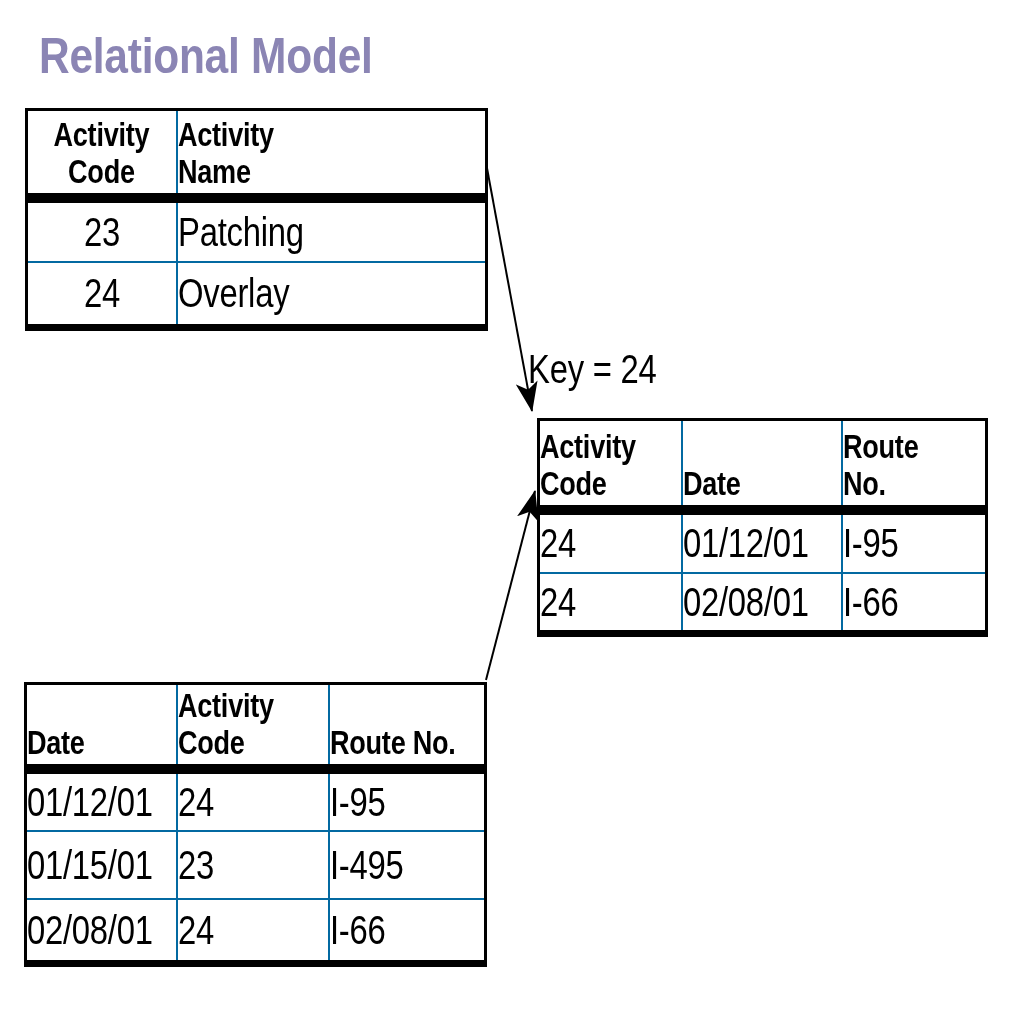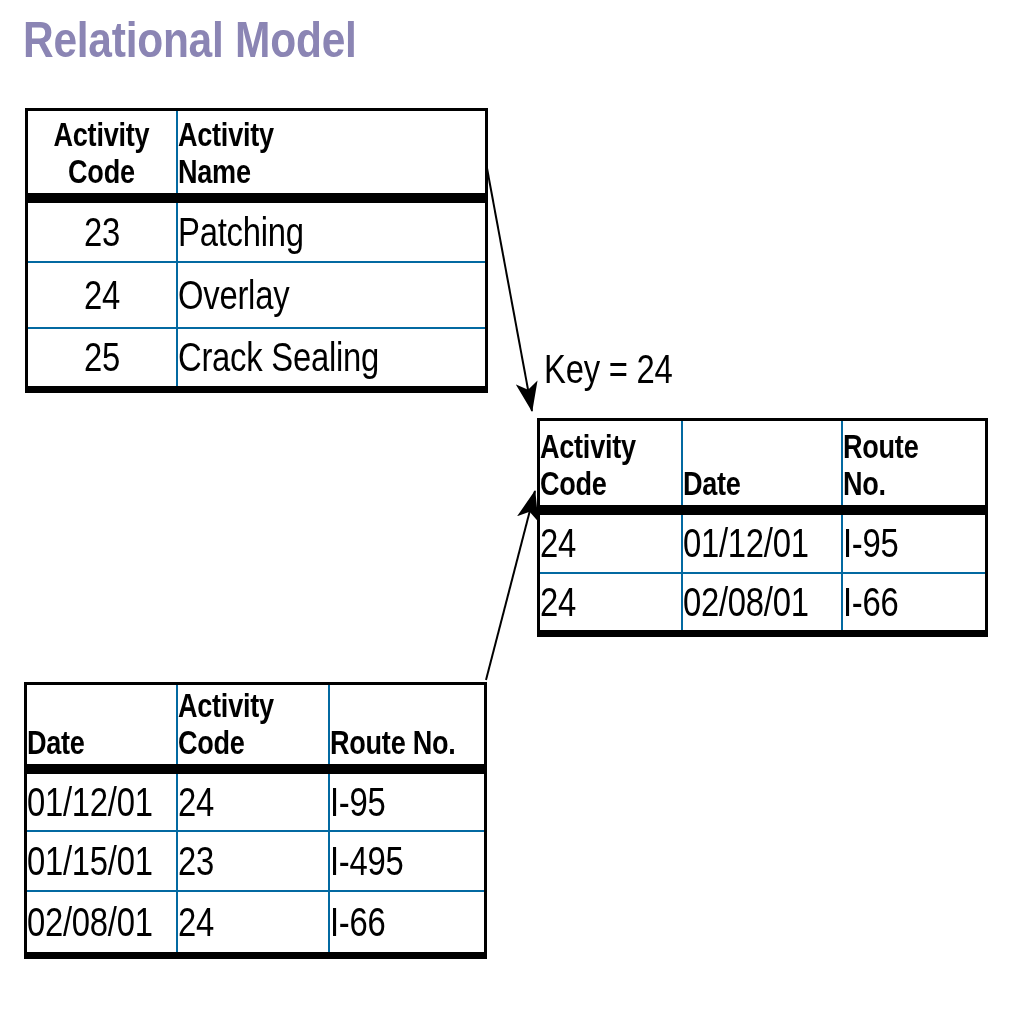--- a/index.html
+++ b/index.html
@@ -11,28 +11,28 @@
     position: relative;
     overflow: hidden;
   }
   .canvas { position: absolute; left: 0; top: 0; width: 1024px; height: 1018px; }
 
   
   .cx { display: inline-block; transform: scaleX(0.82); transform-origin: 0 50%; white-space: pre-line; letter-spacing: -0.3px; }
   .cxc { transform-origin: 50% 50%; }
 
   .title {
-    position: absolute; left: 23px; top: 10px; margin: 0;
+    position: absolute; left: 23px; top: 10px; margin: 16px;
     font-size: 50px; line-height: 60px; font-weight: bold;
     color: #8B85B4; letter-spacing: -1px; white-space: nowrap;
   }
   .title .cx { transform: scaleX(0.85); }
 
   .key-label {
-    position: absolute; left: 544px; top: 346px;
+    position: absolute; left: 528px; top: 346px;
     font-size: 40px; line-height: 46px; white-space: nowrap;
   }
 
   .arrows { position: absolute; left: 0; top: 0; pointer-events: none; }
 
   table.t {
     position: absolute; border-collapse: collapse; table-layout: fixed;
     border: 3px solid #000; border-bottom: 7px solid #000;
     background: #fff;
   }
@@ -94,24 +94,20 @@
 Name</span></td>
       </tr>
       <tr style="height:64px">
         <td class="center"><span class="cx cxc">23</span></td>
         <td class="pl26"><span class="cx">Patching</span></td>
       </tr>
       <tr style="height:66px">
         <td class="center"><span class="cx cxc">24</span></td>
         <td class="pl26"><span class="cx">Overlay</span></td>
       </tr>
-      <tr style="height:62px">
-        <td class="center"><span class="cx cxc">25</span></td>
-        <td class="pl26"><span class="cx">Crack Sealing</span></td>
-      </tr>
     </tbody>
   </table>
 
   <table class="t t2">
     <colgroup>
         <col style="width:143px">
         <col style="width:160px">
         <col style="width:145px">
       </colgroup>
     <tbody>
@@ -145,21 +141,21 @@
         <td class="hc pl11"><span class="cx">Date</span></td>
         <td class="hc pl26"><span class="cx">Activity
 Code</span></td>
         <td class="hc pl17"><span class="cx">Route No.</span></td>
       </tr>
       <tr style="height:62px">
         <td class="pl5"><span class="cx">01/12/01</span></td>
         <td class="pl26"><span class="cx">24</span></td>
         <td class="pl17"><span class="cx">I-95</span></td>
       </tr>
-      <tr style="height:60px">
+      <tr style="height:68px">
         <td class="pl5"><span class="cx">01/15/01</span></td>
         <td class="pl26"><span class="cx">23</span></td>
         <td class="pl17"><span class="cx">I-495</span></td>
       </tr>
       <tr style="height:65px">
         <td class="pl5"><span class="cx">02/08/01</span></td>
         <td class="pl26"><span class="cx">24</span></td>
         <td class="pl17"><span class="cx">I-66</span></td>
       </tr>
     </tbody>

